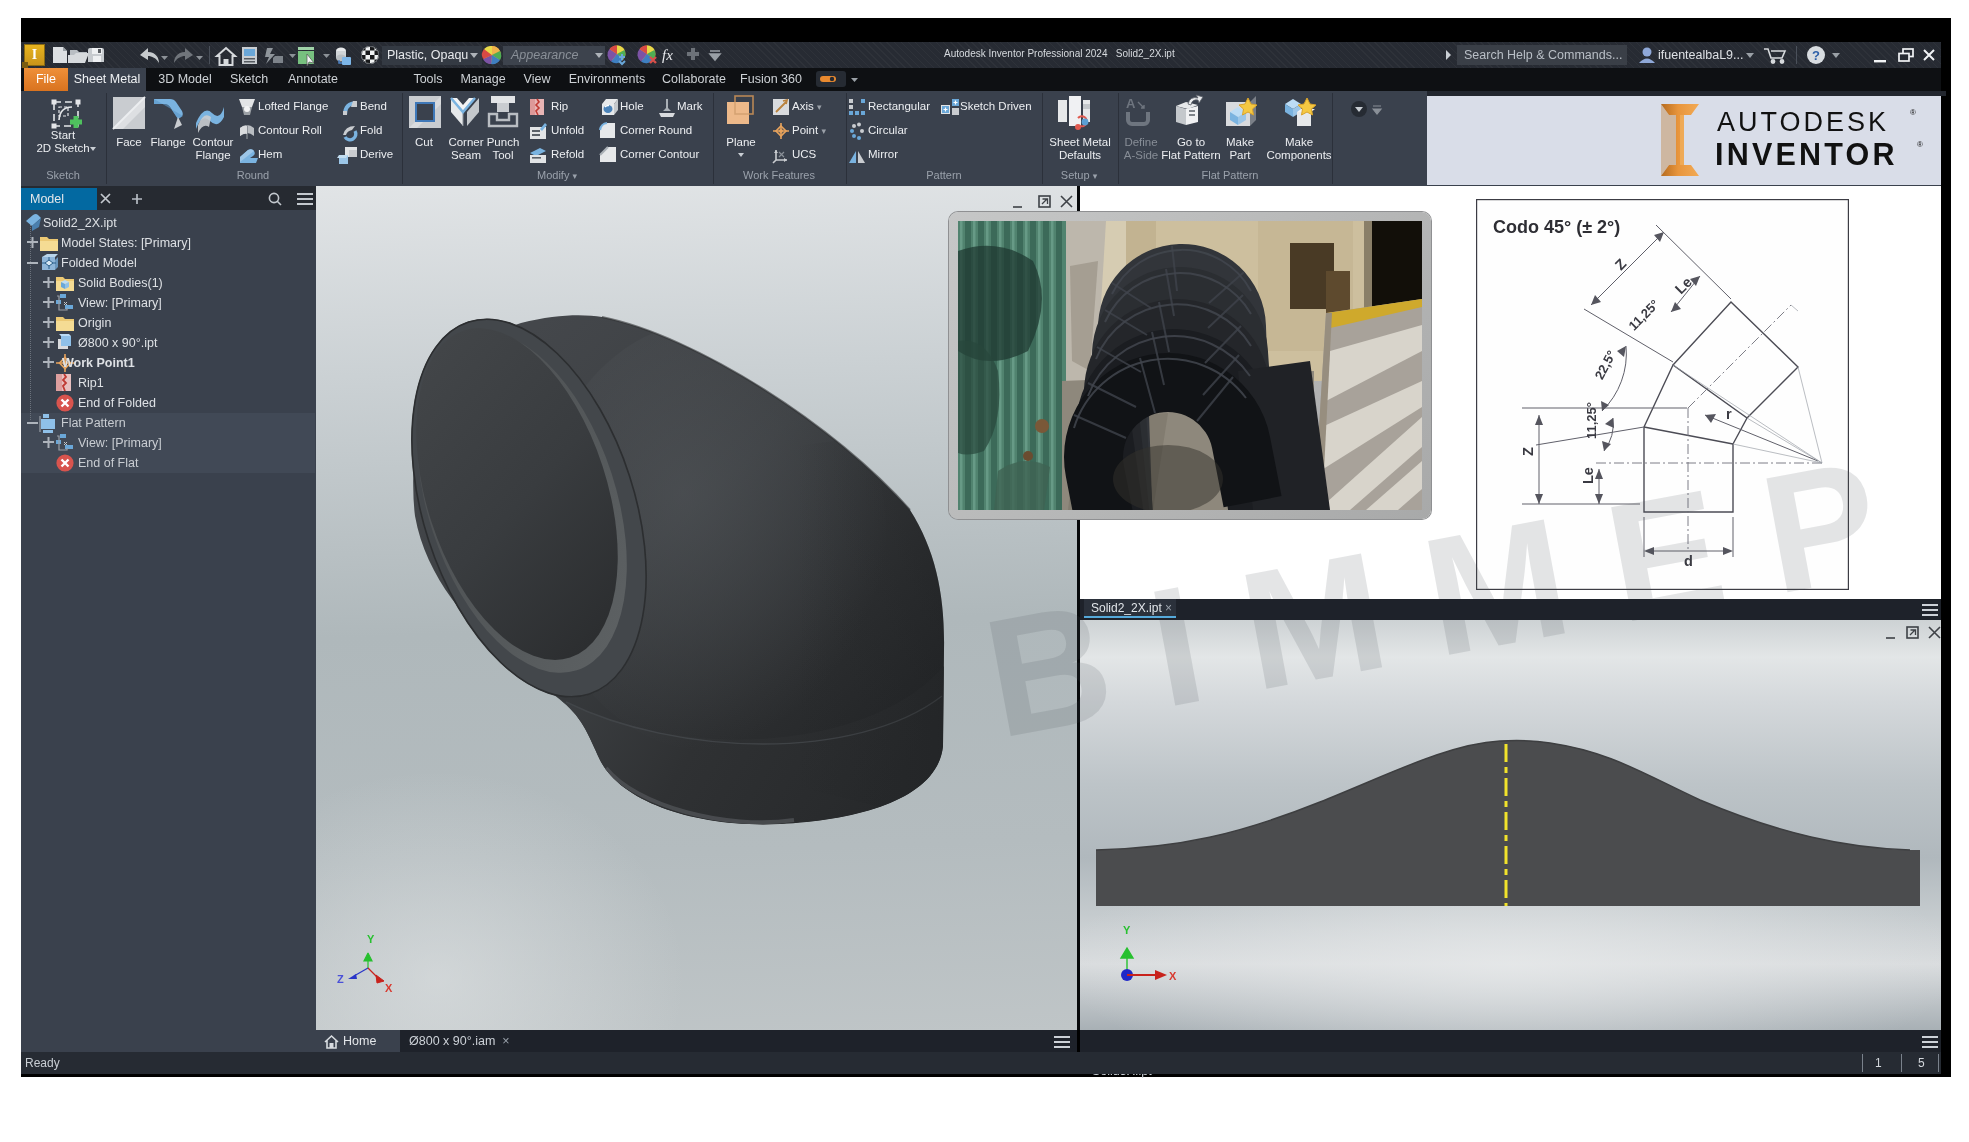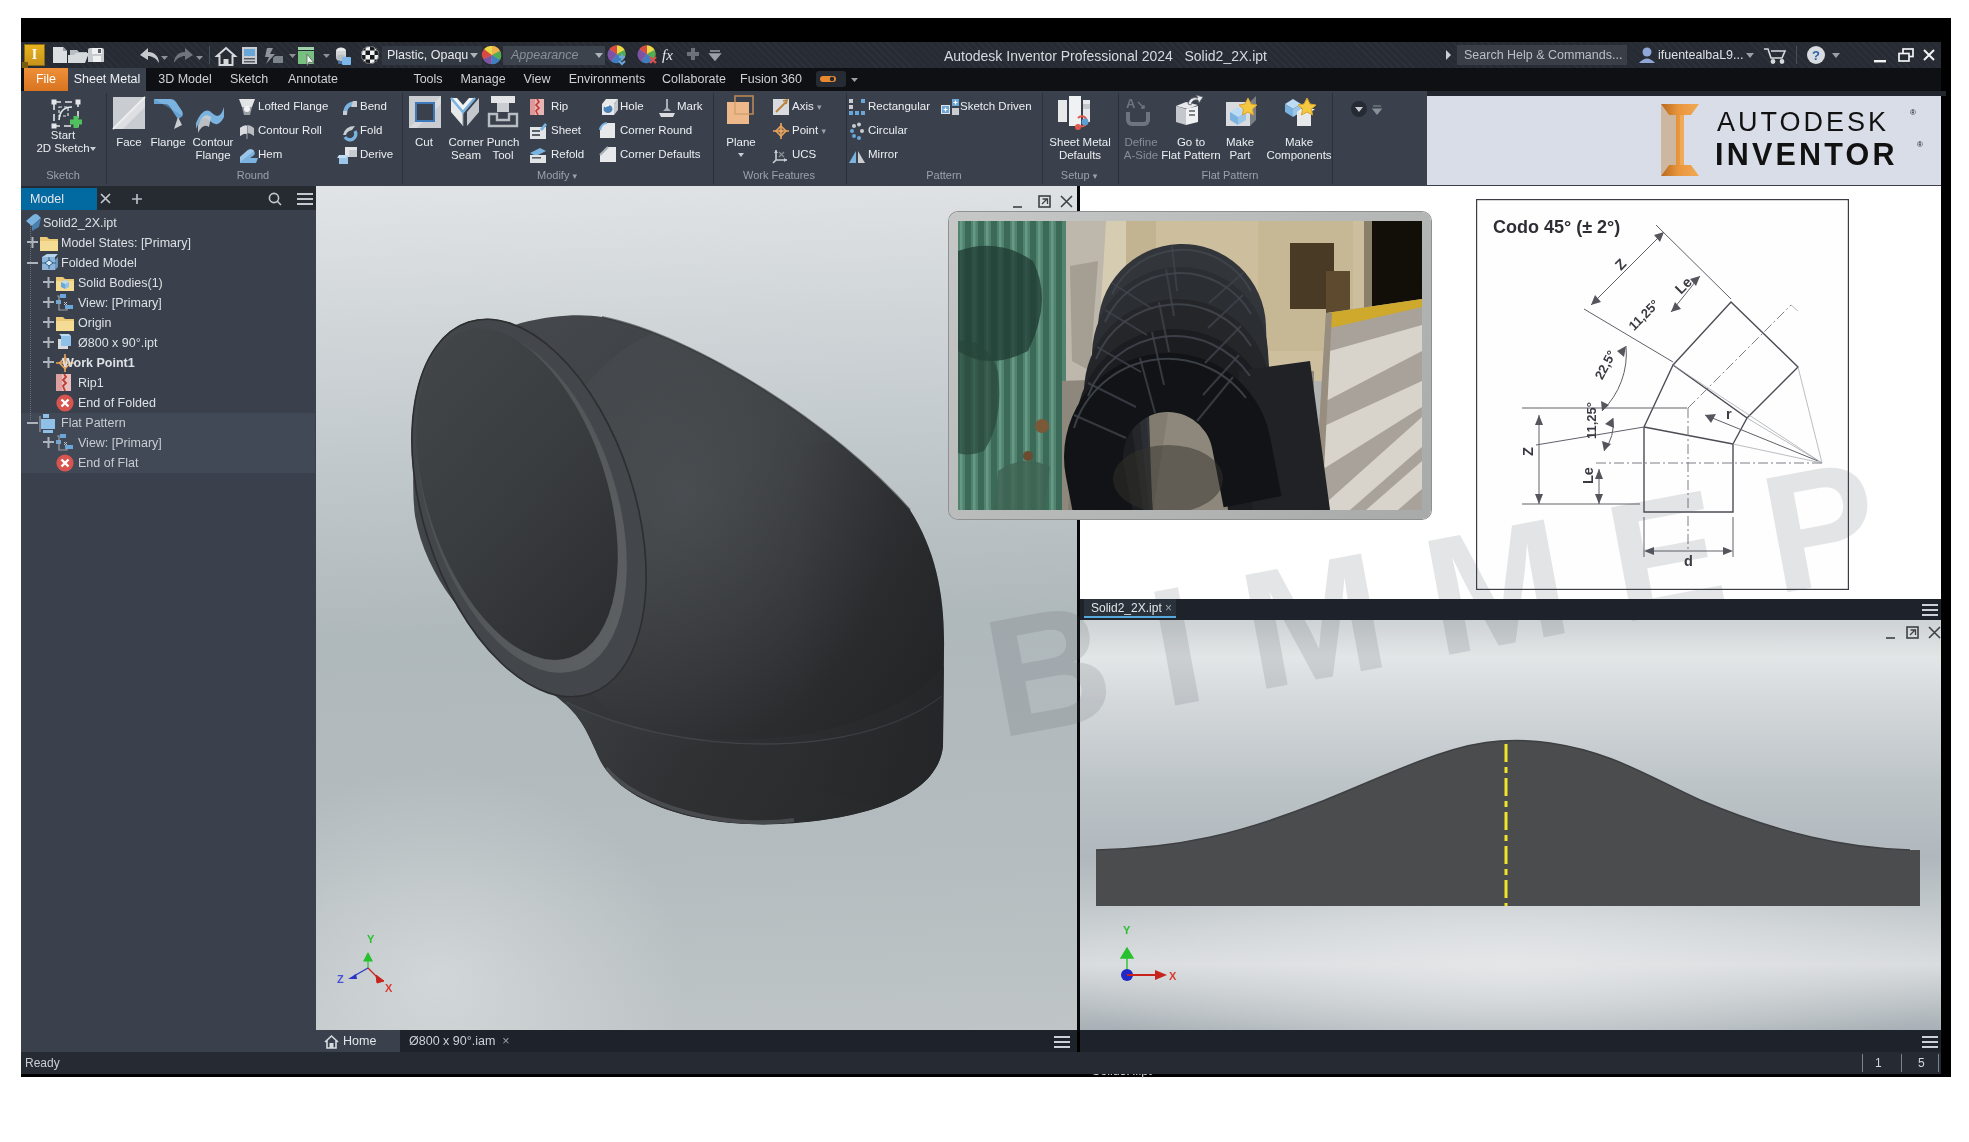--- a/index.html
+++ b/index.html
@@ -143,21 +143,21 @@
         <path d="M11 10 L17.5 15 A8.5 8.5 0 0 1 5 17.5 z" fill="#3f7fc1"></path>
         <path d="M11 10 L5 17.5 A8.5 8.5 0 0 1 3.5 5 z" fill="#7c53a5"></path>
         <path d="M11 10 L3.5 5 A8.5 8.5 0 0 1 11 1.5 z" fill="#d84a44"></path>
         <path d="M14 13 l6 6 m0 -6 l-6 6" stroke="#d8504a" stroke-width="2.4" fill="none"></path>
       </g>
     <text x="612" y="16" font-size="15" font-style="italic" fill="#e8eaed" font-family="'Liberation Serif',serif">fx</text>
     <path d="M637 8 h4 v-4 h4 v4 h4 v4 h-4 v4 h-4 v-4 h-4 z" fill="#6d7279"></path>
     <path d="M660 7 h10 m-10 3 l5 6 5 -6 z" stroke="#9aa0a6" stroke-width="1.6" fill="#9aa0a6"></path>
   </svg>
   
-  <div class="abs t" style="left:944px;top:48px;font-size:14px;text-align:right;">Autodesk Inventor Professional 2024&nbsp;&nbsp;&nbsp;Solid2_2X.ipt</div>
+  <div class="abs t" style="left:944px;top:48px;font-size:10px;text-align:right;">Autodesk Inventor Professional 2024&nbsp;&nbsp;&nbsp;Solid2_2X.ipt</div>
   
   <path><svg class="abs" style="left:1444px;top:44px" width="500" height="22" viewBox="0 0 500 22">
     <path d="M2 6 l5 5 -5 5 z" fill="#c9ced4"></path>
     <rect x="13" y="1" width="170" height="20" fill="#3a3f47"></rect>
         <text x="20" y="15" font-size="12.5" fill="#b9bfc6">Search Help &amp; Commands...</text>
     <g>
           <circle cx="203" cy="8" r="4.5" fill="#8fa8d8"></circle>
           <path d="M195 19 q8 -9 16 0 z" fill="#8fa8d8"></path>
         </g>
     <text x="214" y="15" font-size="12.5" fill="#dde0e4">ifuentealbaL9...</text>
@@ -449,26 +449,26 @@
   <div class="abs rrow" style="left:258px;top:124px;">Contour Roll</div>
   <div class="abs rrow" style="left:258px;top:148px;">Hem</div>
   <div class="abs rrow" style="left:360px;top:100px;">Bend</div>
   <div class="abs rrow" style="left:360px;top:124px;">Fold</div>
   <div class="abs rrow" style="left:360px;top:148px;">Derive</div>
   <div class="abs rlbl" style="left:203px;top:169px;width:100px;">Round</div>
   <div class="abs rtxt" style="left:394px;top:136px;width:60px;">Cut</div>
   <div class="abs rtxt" style="left:436px;top:136px;width:60px;">Corner<br>Seam</div>
   <div class="abs rtxt" style="left:473px;top:136px;width:60px;">Punch<br>Tool</div>
   <div class="abs rrow" style="left:551px;top:100px;">Rip</div>
-  <div class="abs rrow" style="left:551px;top:124px;">Sheet</div>
+  <div class="abs rrow" style="left:551px;top:124px;">Unfold</div>
   <div class="abs rrow" style="left:551px;top:148px;">Refold</div>
   <div class="abs rrow" style="left:620px;top:100px;">Hole</div>
   <div class="abs rrow" style="left:677px;top:100px;">Mark</div>
   <div class="abs rrow" style="left:620px;top:124px;">Corner Round</div>
-  <div class="abs rrow" style="left:620px;top:148px;">Corner Defaults</div>
+  <div class="abs rrow" style="left:620px;top:148px;">Corner Contour</div>
   <div class="abs rlbl" style="left:507px;top:169px;width:100px;">Modify <span style="font-size:9px">▾</span></div>
   <div class="abs rtxt" style="left:711px;top:136px;width:60px;">Plane</div>
   <svg class="abs" style="left:737px;top:152px" width="8" height="6">
         <path d="M1 1 l6 0 -3 4 z" fill="#c9ced4"></path>
       </svg>
   <div class="abs rrow" style="left:792px;top:100px;">Axis <span style="color:#9aa0a8;font-size:9px">▾</span></div>
   <div class="abs rrow" style="left:792px;top:124px;">Point <span style="color:#9aa0a8;font-size:9px">▾</span></div>
   <div class="abs rrow" style="left:792px;top:148px;">UCS</div>
   <div class="abs rlbl" style="left:729px;top:169px;width:100px;">Work Features</div>
   <div class="abs rrow" style="left:868px;top:100px;">Rectangular</div>

